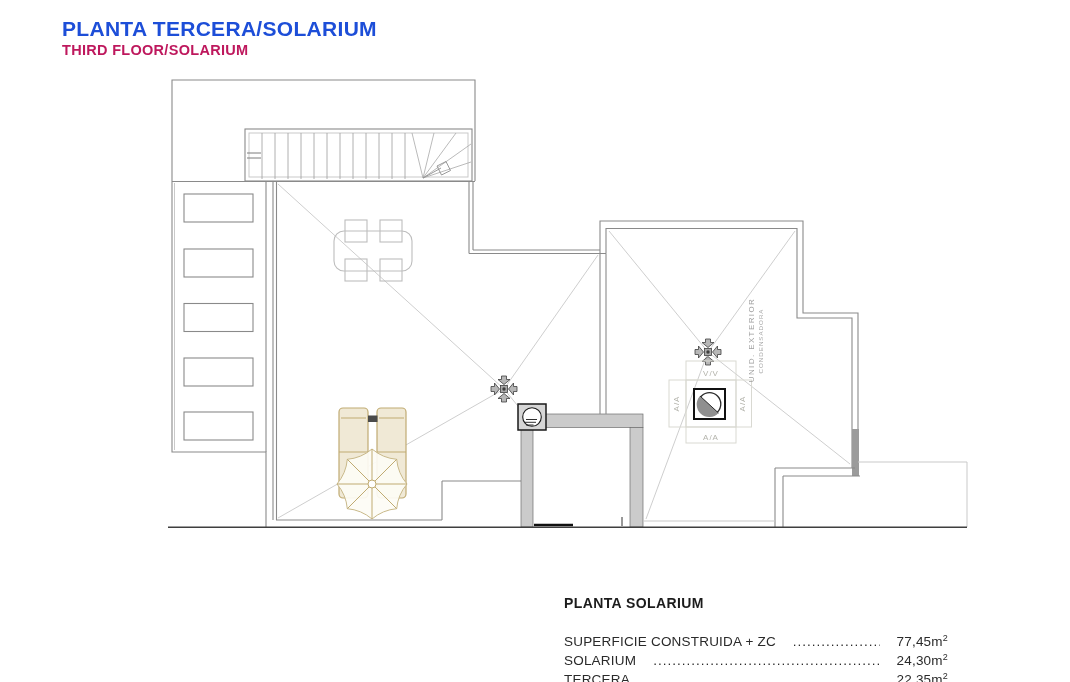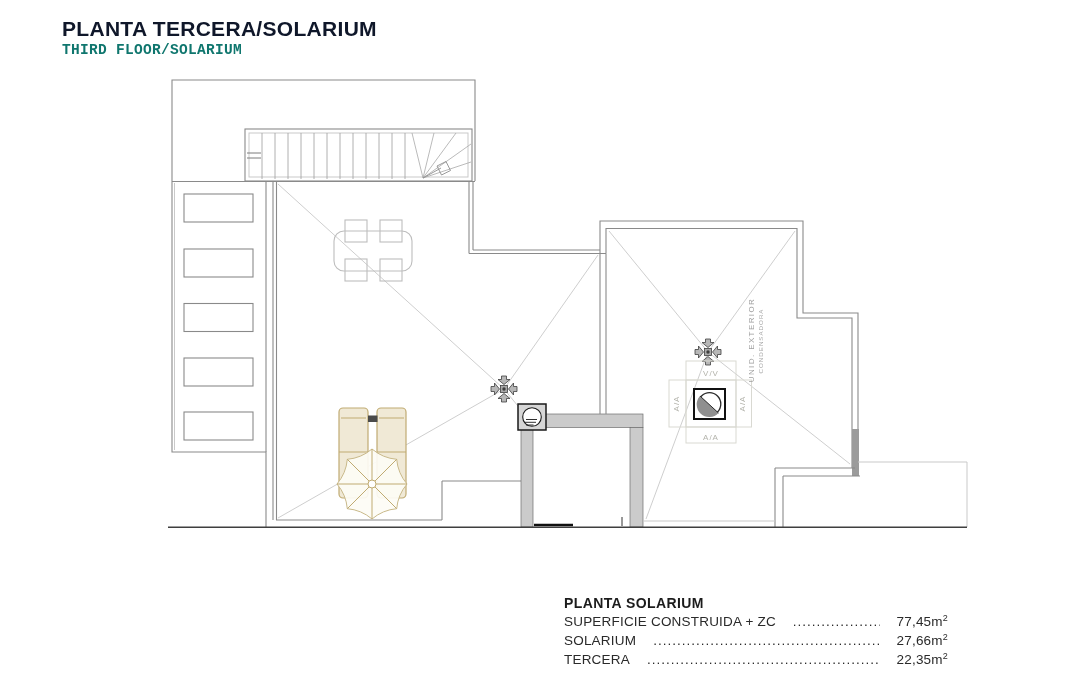--- a/index.html
+++ b/index.html
@@ -23,34 +23,34 @@
   .beige{fill:#f0e9d6;stroke:#c0ab72;stroke-width:1.2;}
   .beigeln{stroke:#c0ab72;stroke-width:1;fill:none;}
   .umb{fill:#fdfcf5;fill-opacity:.92;stroke:#c9b98a;stroke-width:1;}
   .planlabel{font-family:"Liberation Sans",sans-serif;fill:#b3b3ab;}
   #drain-symbol use{fill:#b7b7b7;stroke:#3f3f3f;stroke-width:.8;}
   #drain-symbol rect{fill:#a9a9a9;stroke:#3f3f3f;stroke-width:.8;}
   #drain-symbol circle{fill:#3f3f3f;}
 
   
   .legend{position:absolute;left:564px;top:595px;width:384px;color:#1c1c1c;}
-  .legend .lt{font-size:14px;font-weight:700;letter-spacing:.4px;line-height:17px;margin-bottom:0;}
+  .legend .lt{font-size:14px;font-weight:700;letter-spacing:.4px;line-height:17px;margin-bottom:20px;}
   .legend .row{display:flex;align-items:flex-start;font-size:13.5px;line-height:19px;letter-spacing:.2px;color:#2a2a2a;gap:17px;}
   .legend .dots{flex:1;overflow:hidden;white-space:nowrap;letter-spacing:1px;color:#2a2a2a;}
   .legend .val{white-space:nowrap;}
   .legend sup{font-size:9px;vertical-align:super;line-height:0;}
 </style>
 </head>
 <body>
 
 <div class="page">
 
   <div class="hdr">
-    <div class="t1" style="color:#0f172a;">PLANTA TERCERA/SOLARIUM</div>
-    <div class="t2" style="color:#0f766e;font-family:Liberation Mono, monospace;">THIRD FLOOR/SOLARIUM</div>
+    <div class="t1" style="color:#1d4ed8;">PLANTA TERCERA/SOLARIUM</div>
+    <div class="t2" style="color:#be185d;">THIRD FLOOR/SOLARIUM</div>
   </div>
 
   <svg class="plan" width="1070" height="682" viewBox="0 0 1070 682">
     <defs>
       <path id="drain-arrow" d="M-2.5,-13 L2.5,-13 L2.5,-9.5 L6,-9.5 L0,-4.5 L-6,-9.5 L-2.5,-9.5 Z"></path>
       <g id="drain-symbol">
         <use href="#drain-arrow"></use>
         <use href="#drain-arrow" transform="rotate(90)"></use>
         <use href="#drain-arrow" transform="rotate(180)"></use>
         <use href="#drain-arrow" transform="rotate(270)"></use>
@@ -229,21 +229,21 @@
   <div class="legend">
     <div class="lt">PLANTA SOLARIUM</div>
     <div class="row">
       <span>SUPERFICIE CONSTRUIDA + ZC</span>
       <span class="dots">................................................................................................................................................................</span>
       <span class="val"><span>77,45m</span><sup>2</sup></span>
     </div>
     <div class="row">
       <span>SOLARIUM</span>
       <span class="dots">................................................................................................................................................................</span>
-      <span class="val"><span>27,66m</span><sup>2</sup></span>
+      <span class="val"><span>24,30m</span><sup>2</sup></span>
     </div>
     <div class="row">
       <span>TERCERA</span>
       <span class="dots">................................................................................................................................................................</span>
       <span class="val"><span>22,35m</span><sup>2</sup></span>
     </div>
   </div>
 
 </div>
 

